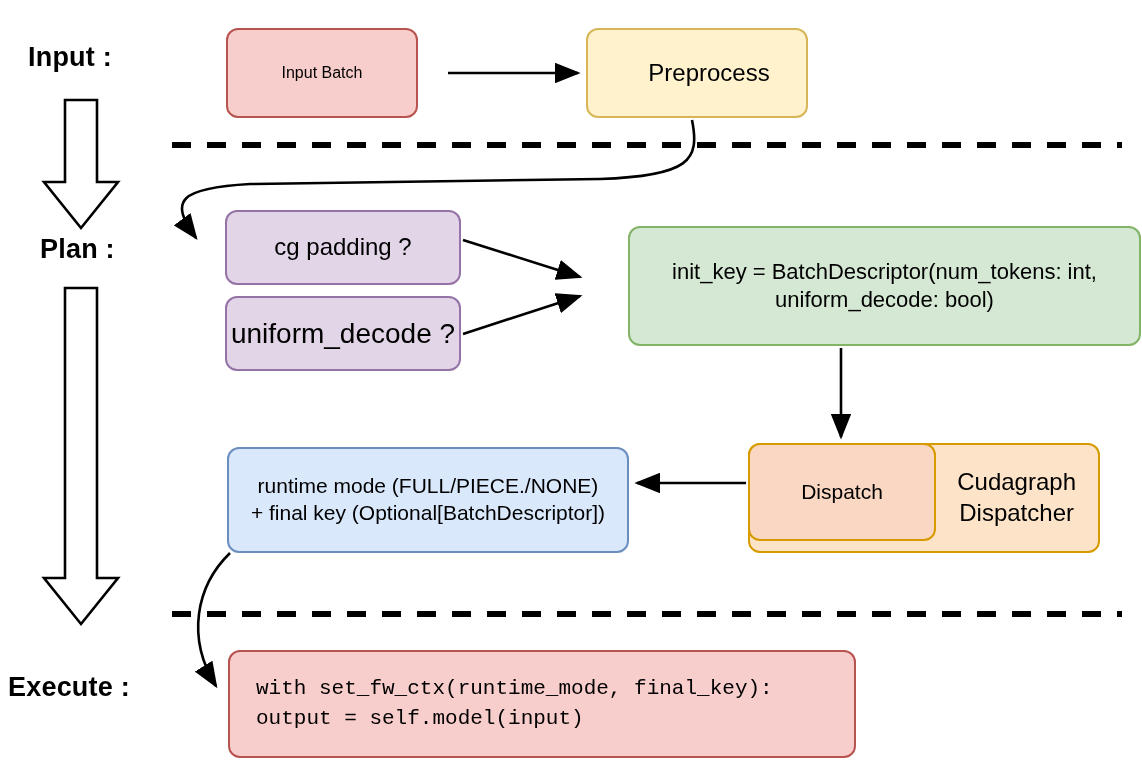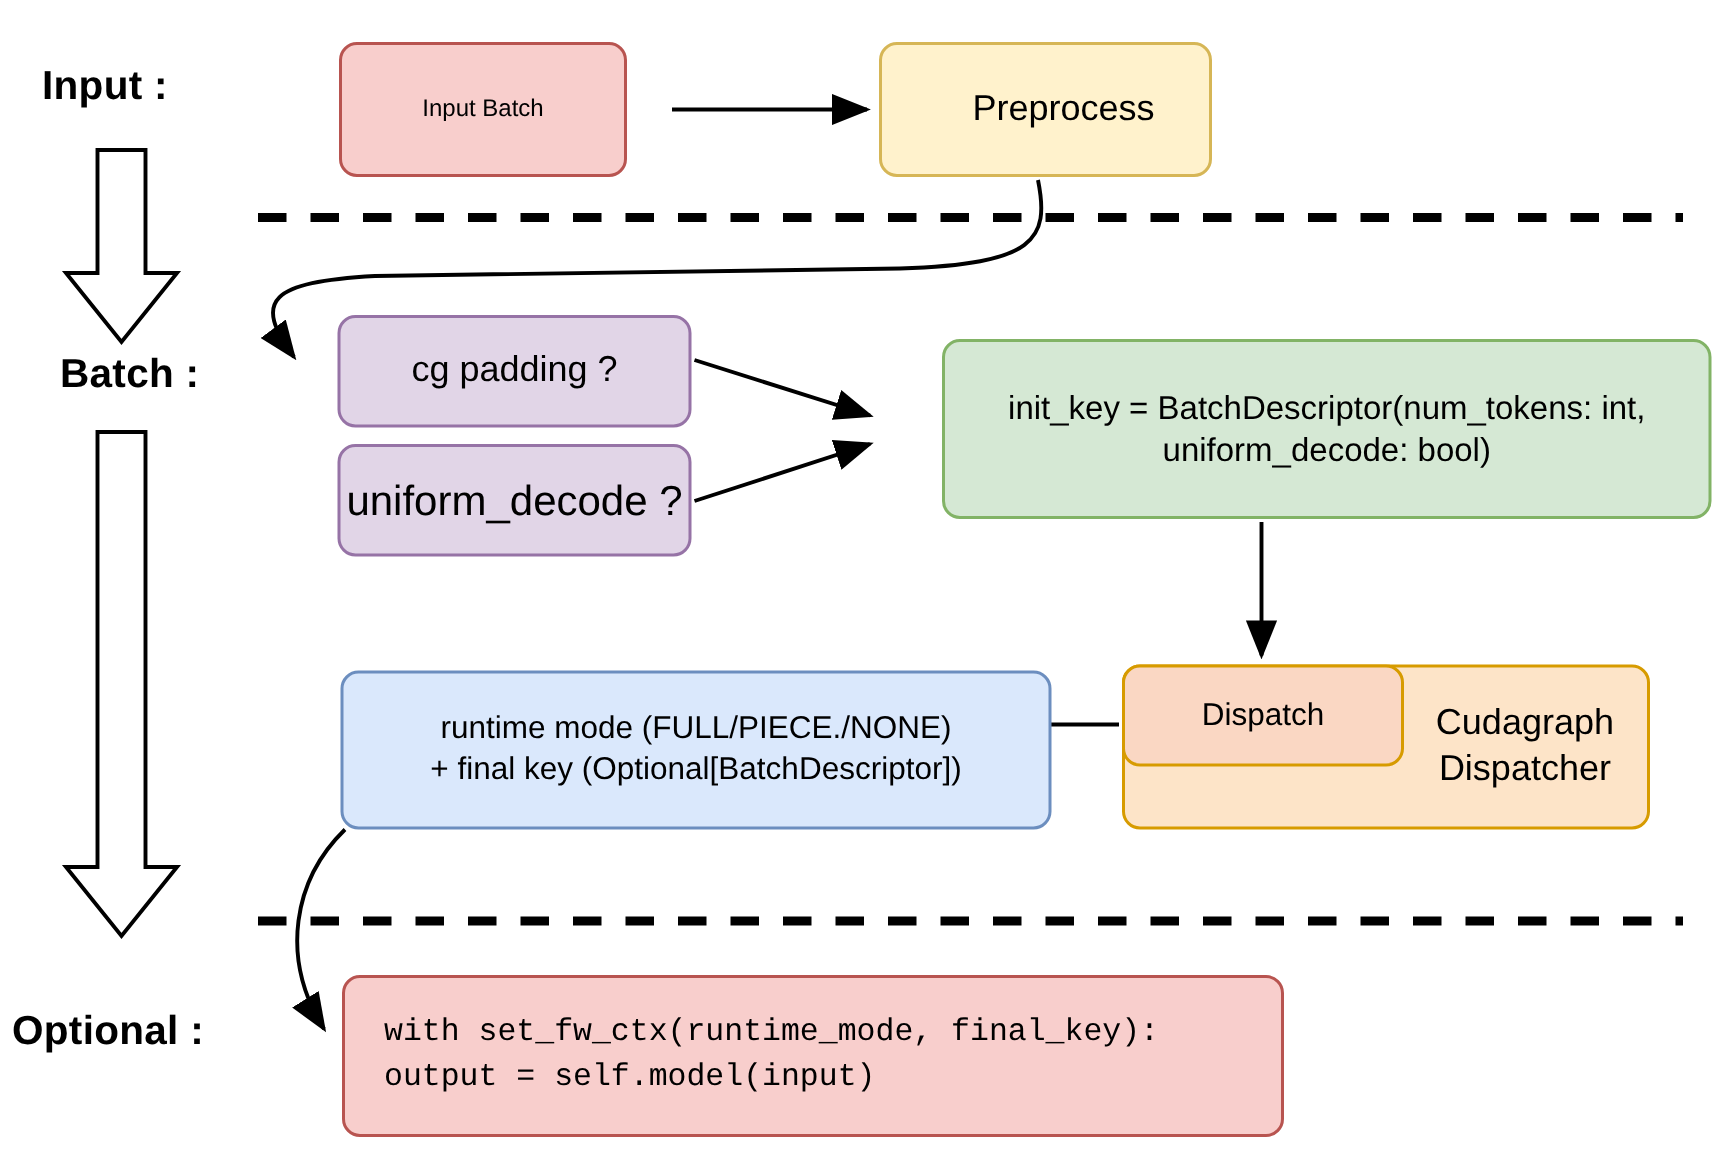--- a/index.html
+++ b/index.html
@@ -88,27 +88,27 @@
   #node-cudagraph-dispatcher {
     left: 748px; top: 443px; width: 352px; height: 110px;
     background: #fde4c8; border-color: #d79b00;
     font-size: 24px;
     align-items: center;
     justify-content: flex-end;
     padding-right: 22px;
     z-index: 2;
   }
   #node-dispatch {
-    left: 748px; top: 443px; width: 188px; height: 68px;
+    left: 748px; top: 443px; width: 188px; height: 98px;
     background: #fad7c3; border-color: #d79b00;
     font-size: 21px;
     z-index: 3;
   }
   #node-runtime-mode {
-    left: 227px; top: 447px; width: 474px; height: 106px;
+    left: 227px; top: 447px; width: 402px; height: 106px;
     background: #dae8fc; border-color: #6c8ebf;
     font-size: 21px;
     z-index: 2;
   }
   #node-execute-code {
     left: 228px; top: 650px; width: 628px; height: 108px;
     background: #f8cecc; border-color: #b85450;
     font-family: "Liberation Mono", "DejaVu Sans Mono", monospace;
     font-size: 21px;
     justify-content: flex-start;
@@ -153,23 +153,23 @@
 
     <path d="M 230 553 C 196 586, 186 638, 216 686" fill="none" stroke="#000000" stroke-width="2.6" marker-end="url(#arrowhead)"></path>
 
     <polygon points="65,100 97,100 97,182 118,182 81,228 44,182 65,182" fill="#ffffff" stroke="#000000" stroke-width="2.6" stroke-linejoin="miter"></polygon>
 
     <polygon points="65,288 97,288 97,578 118,578 81,624 44,578 65,578" fill="#ffffff" stroke="#000000" stroke-width="2.6" stroke-linejoin="miter"></polygon>
   </svg>
 
   <div class="stage-label" id="stage-label-input">Input :</div>
 
-  <div class="stage-label" id="stage-label-plan">Batch :</div>
-
-  <div class="stage-label" id="stage-label-execute">Optional :</div>
+  <div class="stage-label" id="stage-label-plan">Plan :</div>
+
+  <div class="stage-label" id="stage-label-execute">Execute :</div>
 
   <div class="node" id="node-input-batch">
     <span class="node-label">Input Batch</span>
   </div>
 
   <div class="node" id="node-preprocess">
     <span class="node-label">Preprocess</span>
   </div>
 
   <div class="node" id="node-cg-padding">

